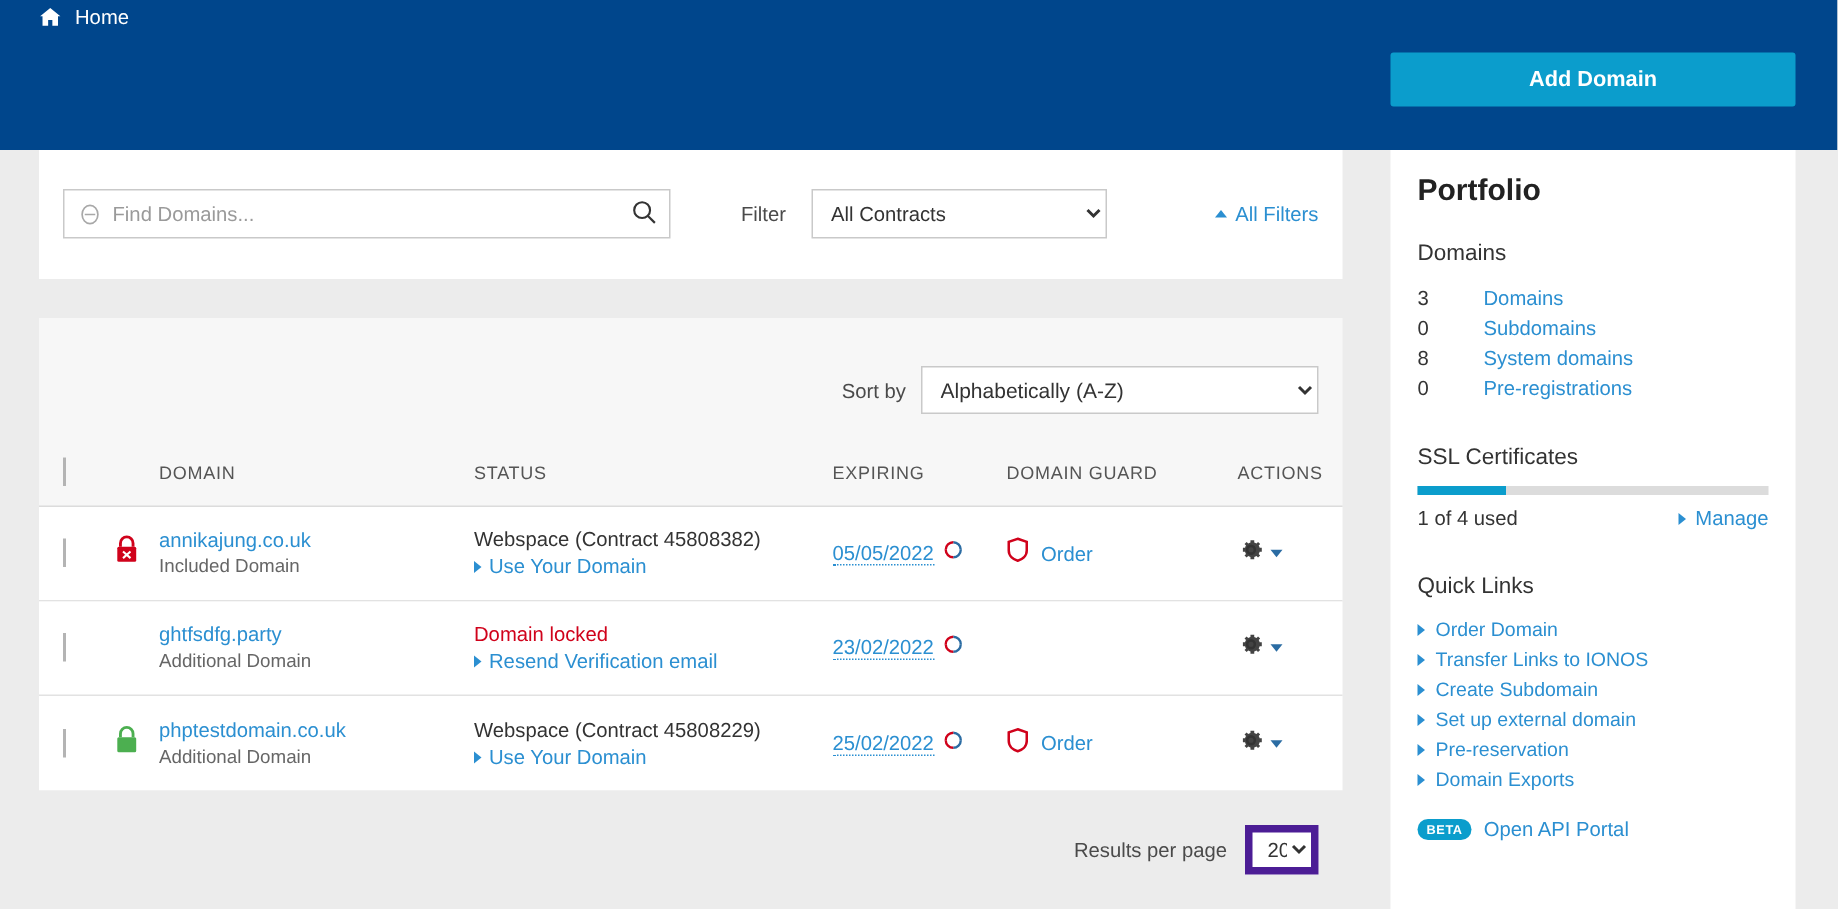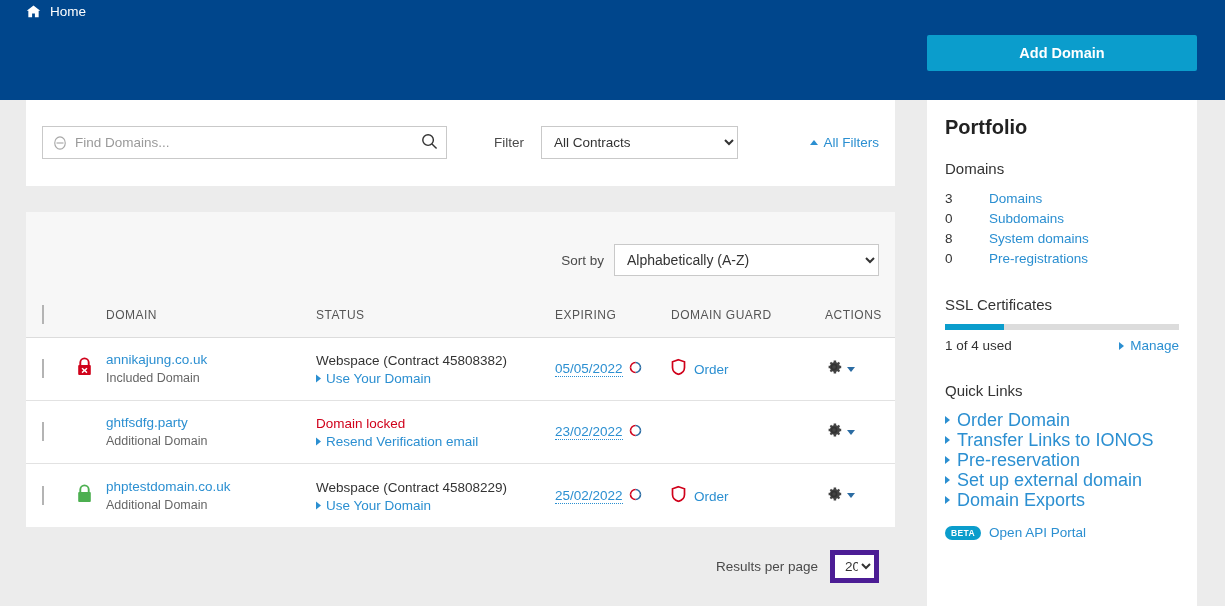--- a/index.html
+++ b/index.html
@@ -220,21 +220,21 @@
   }
   .ssl-used { font-size: 13.5px; color: #333; }
   .ssl-manage {
     color: #2b8fd1; font-size: 13.5px; cursor: pointer;
     display: flex; align-items: center; gap: 6px;
   }
   .ql-heading { font-size: 15px; color: #333; margin-top: 29px; }
   .ql-list { margin-top: 11px; }
   .ql-item {
     display: flex; align-items: center; gap: 7px;
-    color: #2b8fd1; font-size: 18px; line-height: 20px;
+    color: #2b8fd1; font-size: 13px; line-height: 20px;
     cursor: pointer;
   }
   .beta-row {
     display: flex; align-items: center; gap: 8px;
     margin-top: 15px; cursor: pointer;
   }
   .beta-badge {
     background: #0b9dcc; color: #fff;
     font-size: 8.5px; font-weight: bold;
     padding: 2px 6px; border-radius: 8px; letter-spacing: 0.4px;
@@ -515,25 +515,29 @@
       <div class="ql-item">
         <span class="chev-right"></span>
         <span>Order Domain</span>
       </div>
       <div class="ql-item">
         <span class="chev-right"></span>
         <span>Transfer Links to IONOS</span>
       </div>
       <div class="ql-item">
         <span class="chev-right"></span>
+        <span>Create Subdomain</span>
+      </div>
+      <div class="ql-item">
+        <span class="chev-right"></span>
+        <span>Set up external domain</span>
+      </div>
+      <div class="ql-item">
+        <span class="chev-right"></span>
         <span>Pre-reservation</span>
-      </div>
-      <div class="ql-item">
-        <span class="chev-right"></span>
-        <span>Set up external domain</span>
       </div>
       <div class="ql-item">
         <span class="chev-right"></span>
         <span>Domain Exports</span>
       </div>
     </div>
 
     <div class="beta-row">
       <span class="beta-badge">BETA</span>
       <span class="beta-link">Open API Portal</span>

